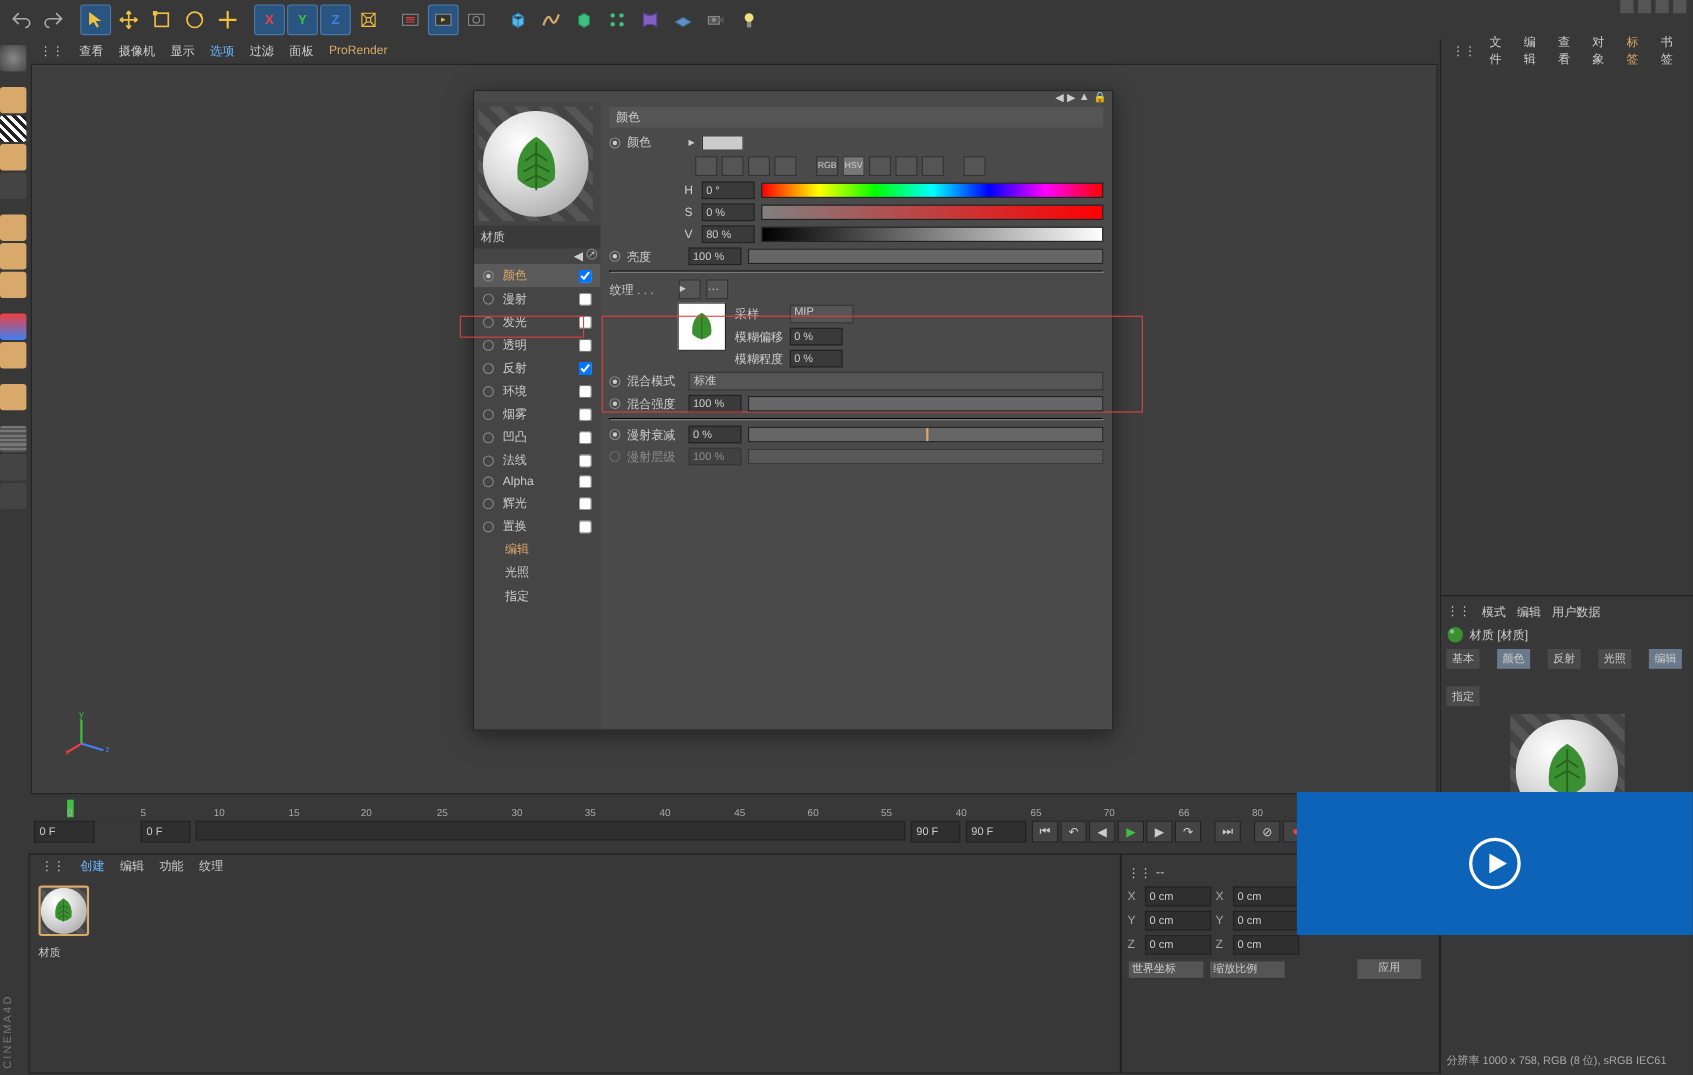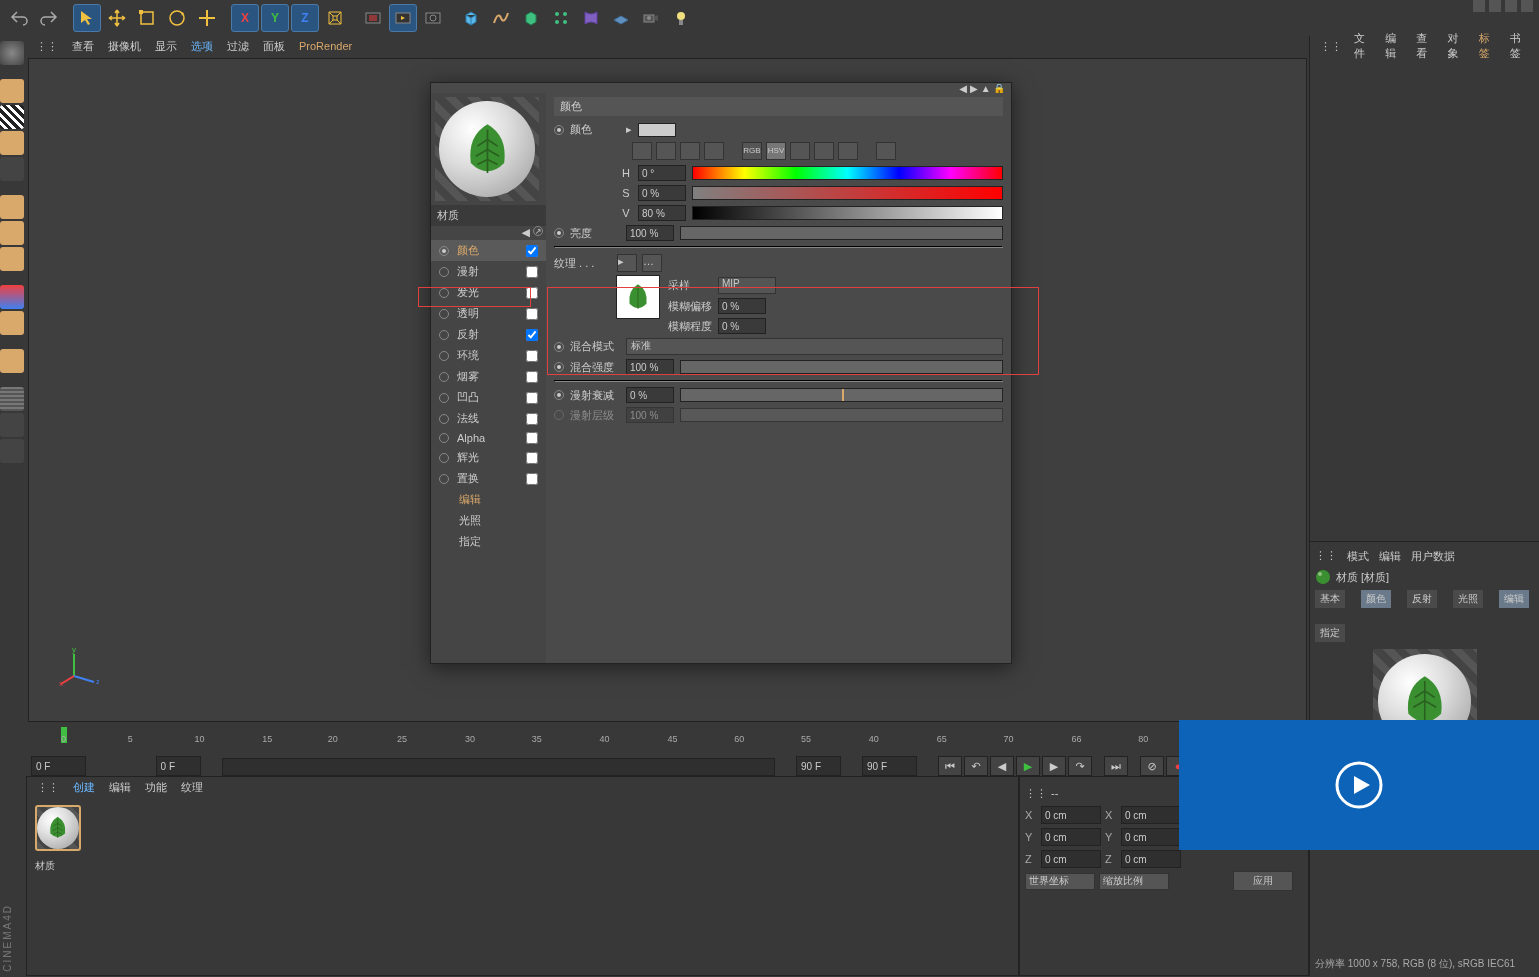--- a/index.html
+++ b/index.html
@@ -15,21 +15,21 @@
 .viewport-col { flex: 1; display: flex; flex-direction: column; }
 .viewport-menu { height: 20px; background: #383838; display: flex; align-items: center; padding: 0 10px; gap: 14px; font-size: 11px; }
 .viewport-menu span { cursor: pointer; }
 .viewport-menu .sel { color: #6ab8ff; }
 .viewport-menu .pro { color: #d9a86b; }
 .viewport { flex: 1; background: #3f3f3f; position: relative; border: 1px solid #222; margin: 2px; }
 .axis-gizmo { position: absolute; left: 30px; bottom: 35px; width: 40px; height: 40px; }
 .timeline { height: 22px; background: #383838; position: relative; display: flex; align-items: center; padding: 0 35px; }
 .timeline-ticks { flex: 1; height: 100%; position: relative; font-size: 9px; color: #aaa; }
 .timeline-tick { position: absolute; bottom: 2px; }
-.playback-bar { height: 30px; background: #383838; display: flex; align-items: flex-end; padding: 0 5px; gap: 21px; }
+.playback-bar { height: 30px; background: #383838; display: flex; align-items: flex-start; padding: 0 5px; gap: 5px; }
 .frame-field { width: 55px; height: 20px; background: #2f2f2f; border: 1px solid #222; color: #ccc; padding: 0 4px; font-size: 10px; }
 .play-controls { display: flex; gap: 2px; }
 .play-btn { width: 24px; height: 20px; background: #444; border: 1px solid #222; display: flex; align-items: center; justify-content: center; cursor: pointer; }
 .bottom-panels { height: 200px; display: flex; background: #383838; }
 .material-panel { flex: 1; border: 1px solid #222; }
 .mat-menu { height: 20px; display: flex; align-items: center; padding: 0 10px; gap: 14px; }
 .mat-menu .sel { color: #6ab8ff; }
 .mat-thumb { width: 46px; height: 46px; margin: 8px; background: repeating-linear-gradient(45deg,#555 0 6px,#444 6px 12px); border: 2px solid #d9a86b; border-radius: 3px; position: relative; display: flex; align-items: center; justify-content: center; }
 .mat-thumb-label { font-size: 10px; margin-left: 8px; }
 .coord-panel { width: 290px; border: 1px solid #222; padding: 5px; }

